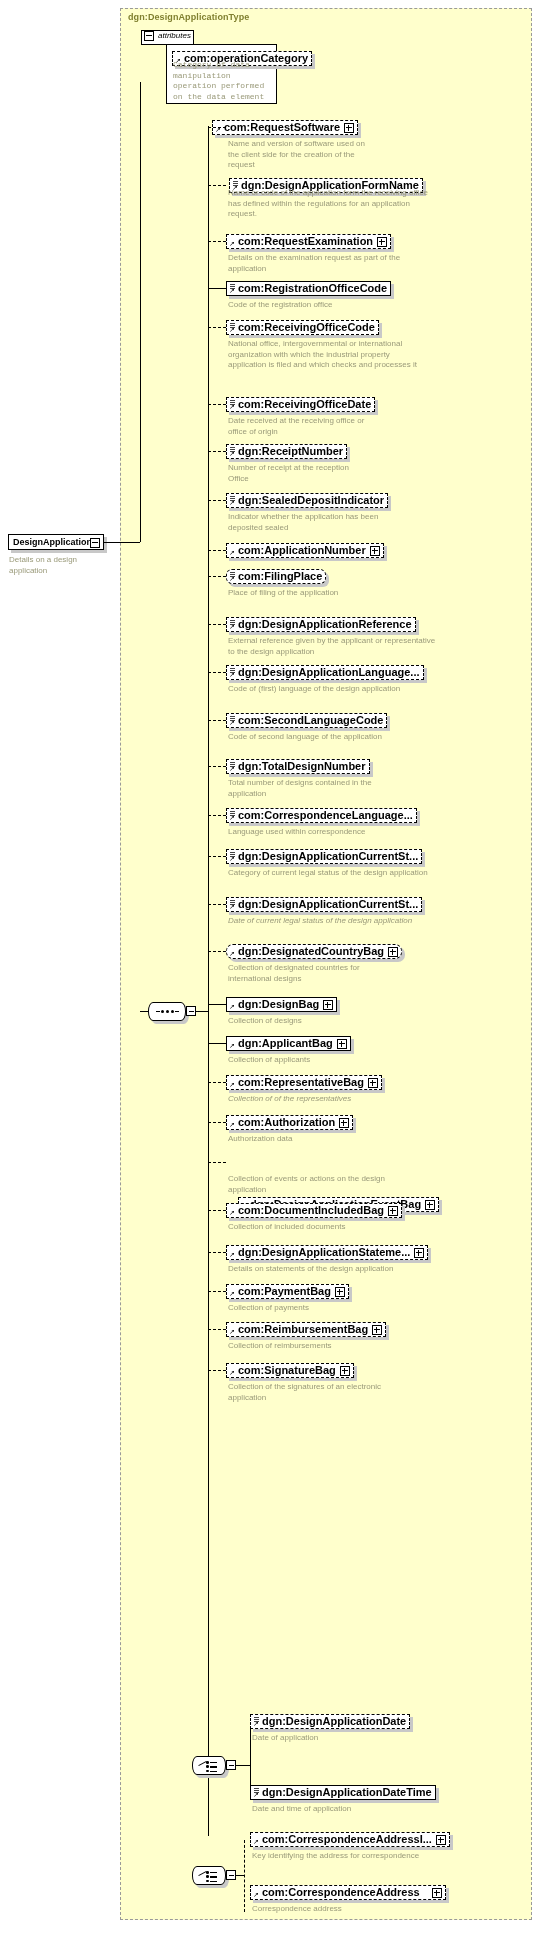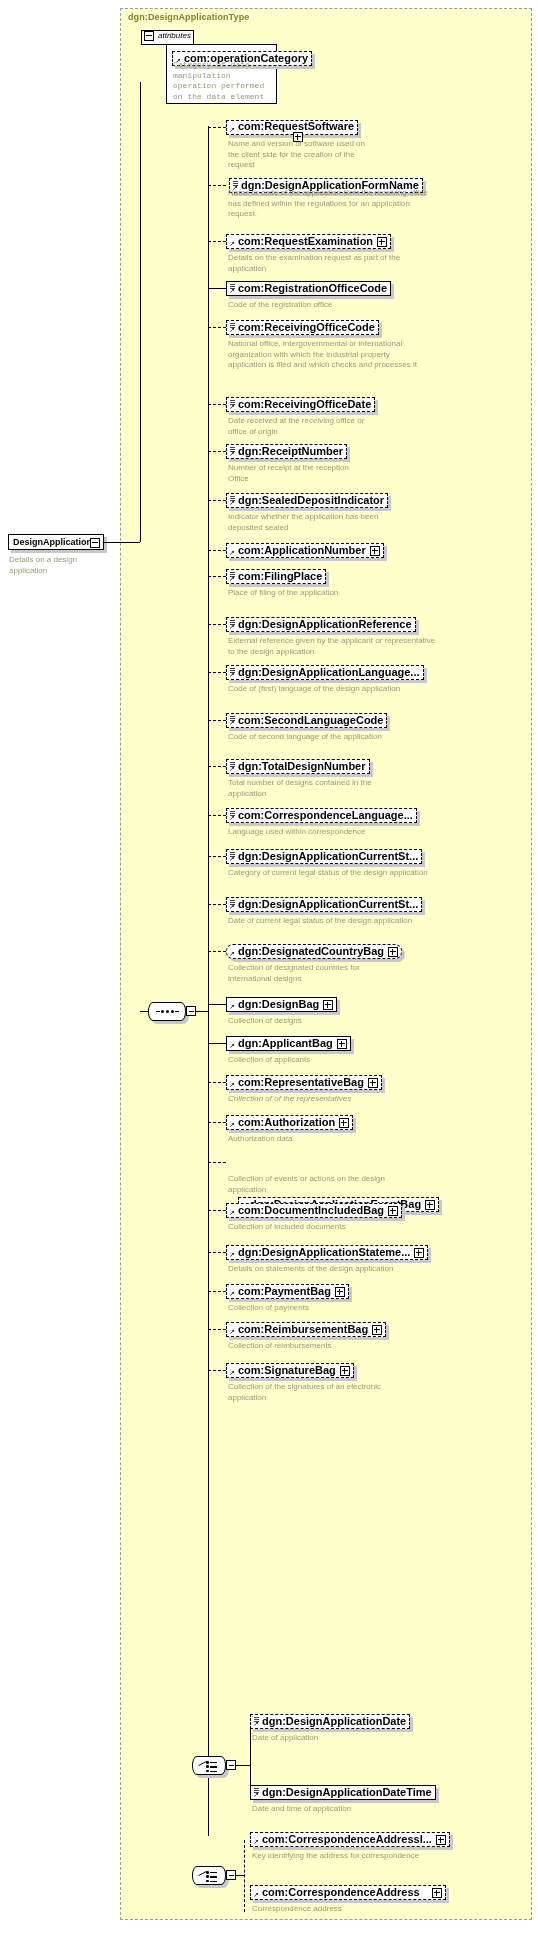--- a/index.html
+++ b/index.html
@@ -147,21 +147,21 @@
       <s></s>
     </span>
 </div>
 <div class="cmp-plusbox" style="left:186px;top:1006px;"></div>
 <div class="ln hl" style="left:140px;top:1011px;width:9px;"></div>
 <div class="ln hl" style="left:196px;top:1011px;width:12px;"></div>
 
 <div class="ln vl" style="left:208px;top:126px;height:1710px;"></div>
 
 <div id="rows">
-    <div class="node" style="left: 226px; top: 120px; flex-direction: column;">
+    <div class="node" style="left: 212px; top: 120px;">
       <span class="ar">↗</span>
       <span class="nm">com:RequestSoftware</span>
       <span class="boxsign plus"></span>
     </div>
     <div class="dhl" style="left: 208px; top: 127px; width: 18px;"></div>
     <div class="doc" style="left: 228px; top: 139px; width: 140px;">Name and version of software used on the client side for the creation of the request</div>
     <div class="node" style="left: 229px; top: 178px;">
       <span class="tg">
         <i></i>
         <i></i>
@@ -233,21 +233,21 @@
       <span class="nm">dgn:SealedDepositIndicator</span>
     </div>
     <div class="dhl" style="left: 208px; top: 500px; width: 18px;"></div>
     <div class="doc" style="left: 228px; top: 512px; width: 180px;">Indicator whether the application has been deposited sealed</div>
     <div class="node" style="left: 226px; top: 543px;">
       <span class="ar">↗</span>
       <span class="nm">com:ApplicationNumber</span>
       <span class="boxsign plus"></span>
     </div>
     <div class="dhl" style="left: 208px; top: 550px; width: 18px;"></div>
-    <div class="node" style="left: 226px; top: 569px;">
+    <div class="node" style="left: 226px; top: 569px; border-radius: 6px;">
       <span class="tg">
         <i></i>
         <i></i>
         <i></i>
       </span>
       <span class="ar">↗</span>
       <span class="nm">com:FilingPlace</span>
     </div>
     <div class="dhl" style="left: 208px; top: 576px; width: 18px;"></div>
     <div class="doc" style="left: 228px; top: 588px; width: 120px;">Place of filing of the application</div>
@@ -320,21 +320,21 @@
     <div class="node" style="left: 226px; top: 897px;">
       <span class="tg">
         <i></i>
         <i></i>
         <i></i>
       </span>
       <span class="ar">↗</span>
       <span class="nm">dgn:DesignApplicationCurrentSt...</span>
     </div>
     <div class="dhl" style="left: 208px; top: 904px; width: 18px;"></div>
-    <div class="doc" style="left: 228px; top: 916px; width: 230px;">Date of current legal status of the design application</div>
+    <div class="doc" style="left: 228px; top: 916px; width: 230px; font-style: italic;">Date of current legal status of the design application</div>
     <div class="node" style="left: 226px; top: 944px; border-radius: 7px;">
       <span class="ar">↗</span>
       <span class="nm">dgn:DesignatedCountryBag</span>
       <span class="boxsign plus"></span>
     </div>
     <div class="dhl" style="left: 208px; top: 951px; width: 18px;"></div>
     <div class="doc" style="left: 228px; top: 963px; width: 170px;">Collection of designated countries for international designs</div>
     <div class="node required" style="left: 226px; top: 997px;">
       <span class="ar">↗</span>
       <span class="nm">dgn:DesignBag</span>

